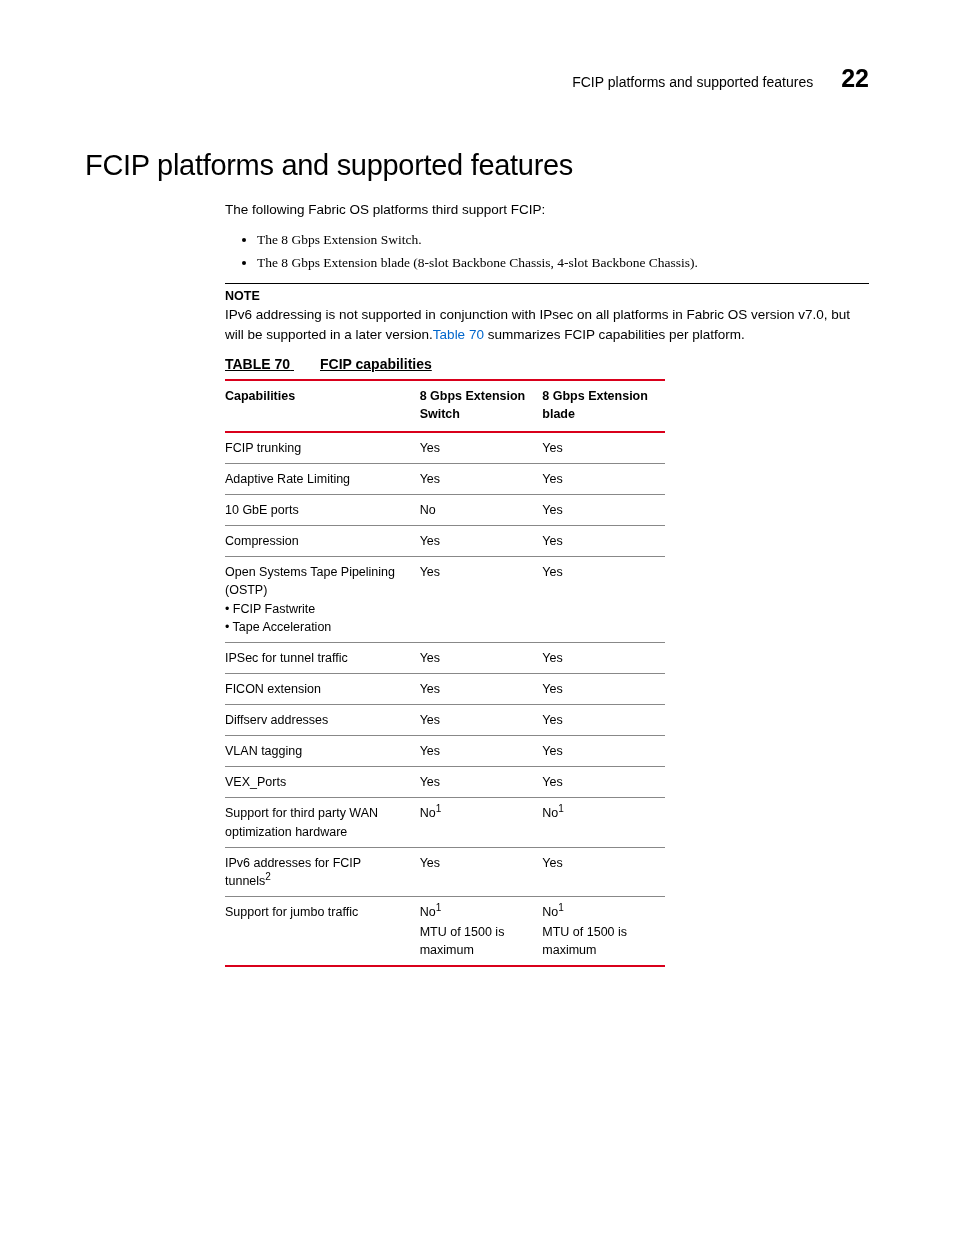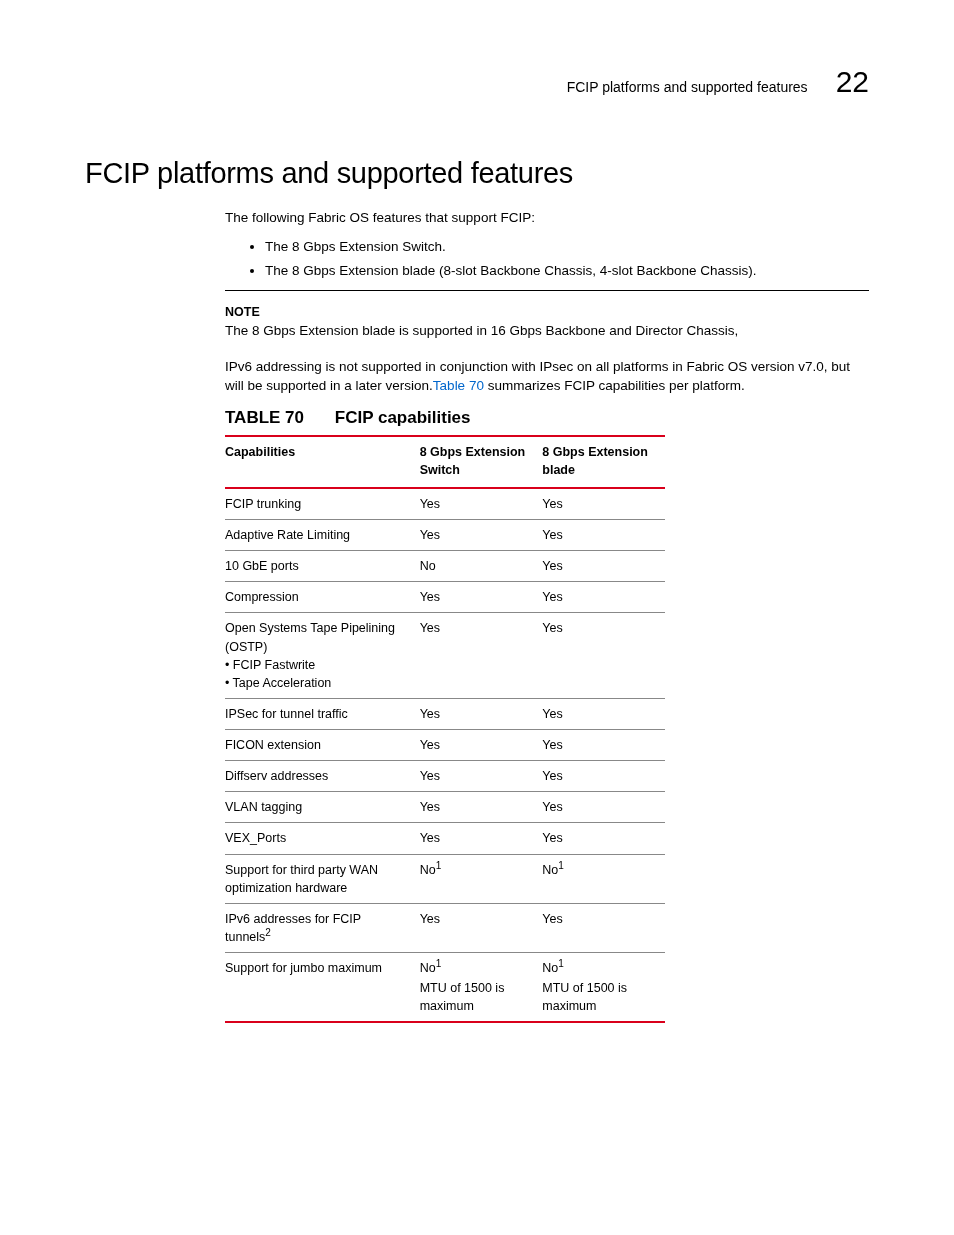--- a/index.html
+++ b/index.html
@@ -18,64 +18,66 @@
       display: flex;
       justify-content: flex-end;
       align-items: baseline;
       gap: 28px;
       margin-bottom: 48px;
     }
     .header-text {
       font-size: 14px;
     }
     .header-num {
-      font-size: 30px;
-      font-weight: 400;
+      font-size: 25px;
+      font-weight: 700;
     }
     h1 {
       font-family: Arial, Helvetica, sans-serif;
       font-size: 29px;
       font-weight: normal;
       margin: 0 0 14px 0;
       font-stretch: condensed;
       letter-spacing: -0.3px;
     }
     .content {
       margin-left: 140px;
     }
     .intro {
       margin: 0 0 10px 0;
     }
     ul.bullets {
       margin: 0 0 10px 0;
       padding-left: 28px;
     }
     ul.bullets li {
-      margin: 4px 12px;
+      margin: 4px 4px;
+      font-family: Liberation Serif, serif;
     }
     .note-rule {
       border-top: 1px solid #000;
-      padding-top: 12px;
+      padding-top: 3px;
       margin-top: 8px;
     }
     .note-label {
       font-weight: bold;
       font-size: 12.5px;
       font-stretch: condensed;
     }
     .note-body {
       margin: 0 0 16px 0;
     }
     .para {
       margin: 0 0 10px 0;
     }
     .link { color: #0066cc; }
     .table-caption {
-      font-size: 17px;
+      font-size: 14px;
       margin: 6px 0 4px 0;
+      text-decoration: underline;
     }
     .table-caption .cap-num {
       font-weight: bold;
     }
     .table-caption .cap-text {
       font-weight: bold;
       margin-left: 26px;
       font-stretch: condensed;
     }
     table.cap {
@@ -112,29 +114,28 @@
 <body>
 
 <div class="page-header">
   <span class="header-text">FCIP platforms and supported features</span>
   <span class="header-num">22</span>
 </div>
 
 <h1>FCIP platforms and supported features</h1>
 
 <div class="content">
-  <p class="intro">The following Fabric OS features that support FCIP:</p>
+  <p class="intro">The following Fabric OS platforms third support FCIP:</p>
   <ul class="bullets">
     <li>The 8 Gbps Extension Switch.</li>
     <li>The 8 Gbps Extension blade (8-slot Backbone Chassis, 4-slot Backbone Chassis).</li>
   </ul>
 
   <div class="note-rule">
     <div class="note-label">NOTE</div>
-    <p class="note-body">The 8 Gbps Extension blade is supported in 16 Gbps Backbone and Director Chassis,</p>
   </div>
 
   <p class="para">
     <span>IPv6 addressing is not supported in conjunction with IPsec on all platforms in Fabric OS version v7.0, but will be supported in a later version.</span><span class="link">Table 70</span><span> summarizes FCIP capabilities per platform.</span>
   </p>
 
   <div class="table-caption">
     <span class="cap-num">TABLE 70</span>
     <span class="cap-text">FCIP capabilities</span>
   </div>
@@ -202,19 +203,19 @@
           <td class="c1">Support for third party WAN optimization hardware</td>
           <td class="c2">No<sup>1</sup></td>
           <td class="c3">No<sup>1</sup></td>
         </tr>
         <tr>
           <td class="c1">IPv6 addresses for FCIP tunnels<sup>2</sup></td>
           <td class="c2">Yes</td>
           <td class="c3">Yes</td>
         </tr>
         <tr class="last">
-          <td class="c1">Support for jumbo maximum</td>
+          <td class="c1">Support for jumbo traffic</td>
           <td class="c2">No<sup>1</sup><div class="cell-sub">MTU of 1500 is maximum</div></td>
           <td class="c3">No<sup>1</sup><div class="cell-sub">MTU of 1500 is maximum</div></td>
         </tr>
       </tbody>
   </table>
 </div>
 
 </body></html>

